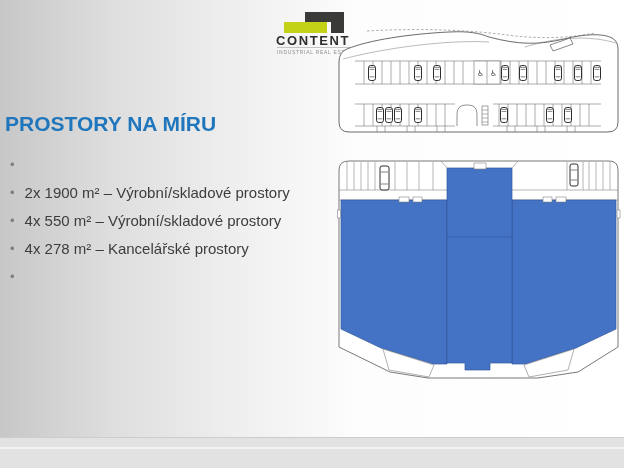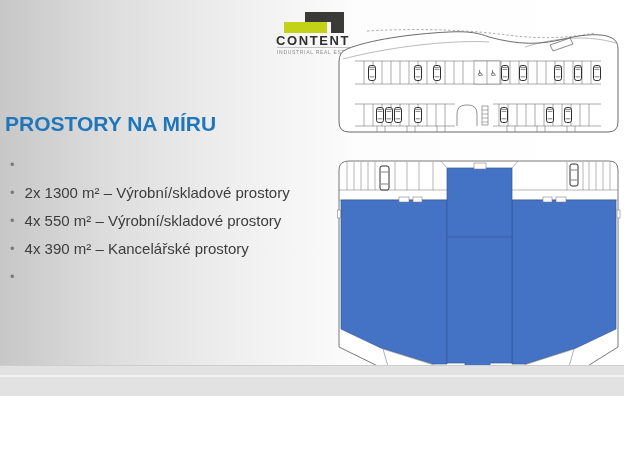--- a/index.html
+++ b/index.html
@@ -1,20 +1,20 @@
 <!DOCTYPE html>
 <html><head>
 <meta charset="utf-8">
 <style>
   * { margin:0; padding:0; box-sizing:border-box; }
   html,body { width:624px; height:468px; }
   body { font-family:"Liberation Sans", sans-serif; background:#fff; }
 
   .slide {
-    position:relative; width:624px; height:396px; overflow:hidden;
+    position:relative; width:624px; height:468px; overflow:hidden;
     background:linear-gradient(to right, #c7c7c7 0%, #dedede 18%, #efefef 38%, #fdfdfd 58%, #ffffff 100%);
   }
 
   
   .footer-bar {
     position:absolute; left:0; right:0; bottom:0; height:31px;
     background:#e2e2e2; border-top:1px solid #cdcdcd;
   }
   .footer-bar::after {
     content:""; position:absolute; left:0; right:0; top:9px; height:2px; background:#f2f2f2;
@@ -67,29 +67,29 @@
   </div>
 
   <h1 class="page-title">PROSTORY NA MÍRU</h1>
 
   <ul class="bullet-list">
     <li>
         <span class="dot">•</span>
       </li>
     <li>
         <span class="dot">•</span>
-        <span>2x 1300 m² – Výrobní/skladové prostory</span>
+        <span>2x 1900 m² – Výrobní/skladové prostory</span>
       </li>
     <li>
         <span class="dot">•</span>
         <span>4x 550 m² – Výrobní/skladové prostory</span>
       </li>
     <li>
         <span class="dot">•</span>
-        <span>4x 390 m² – Kancelářské prostory</span>
+        <span>4x 278 m² – Kancelářské prostory</span>
       </li>
     <li>
         <span class="dot">•</span>
       </li>
   </ul>
 
   <svg class="parking-plan" viewBox="0 0 282 112" xmlns="http://www.w3.org/2000/svg">
     <defs>
       <g id="car">
         <rect x="-3.5" y="-7.5" width="7" height="15" rx="2.3" fill="#fff" stroke="#2e2e2e" stroke-width="1"></rect>

